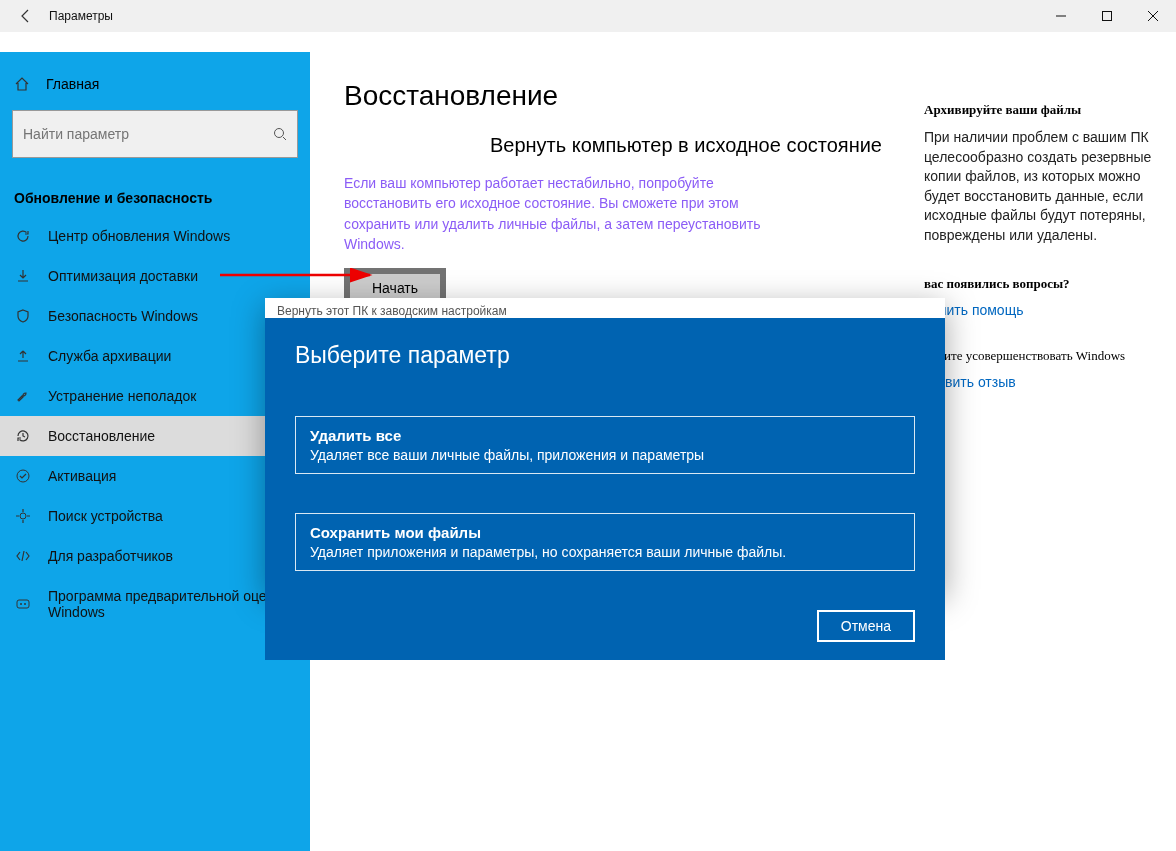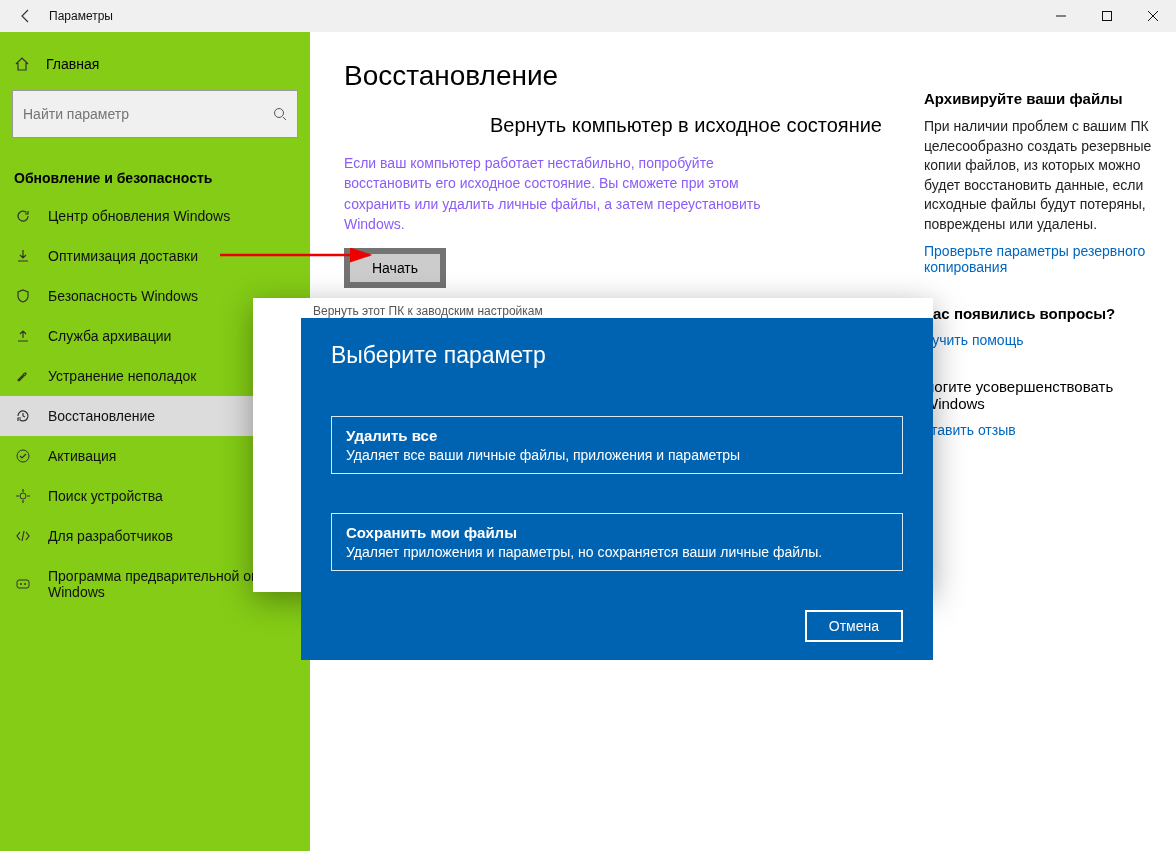--- a/index.html
+++ b/index.html
@@ -1,47 +1,47 @@
 <!DOCTYPE html>
 <html><head>
 <meta charset="utf-8">
 <style>
   * { box-sizing: border-box; margin: 0; padding: 0; }
   html, body { width: 1176px; height: 851px; font-family: "Segoe UI", Tahoma, sans-serif; background: #fff; color: #000; overflow: hidden; }
-  .window { width: 100%; height: 100%; display: flex; flex-direction: column; background: #fff; }
+  .window { width: 100%; height: 100%; display: flex; flex-direction: column; background: #fff; gap: 20px; }
   .titlebar { height: 32px; display: flex; align-items: center; padding-left: 4px; background: #f0f0f0; }
   .titlebar .back { width: 44px; height: 32px; display:flex; align-items:center; justify-content:center; color:#333; cursor:pointer; }
   .titlebar .title { font-size: 12px; color: #111; padding-left:1px; }
   .winbtns { margin-left:auto; display:flex; }
   .winbtns div { width:46px; height:32px; display:flex; align-items:center; justify-content:center; color:#111; cursor:pointer; }
   .body { flex:1; display:flex; min-height:0; }
-  .sidebar { width: 310px; background: #84cc16; padding: 14px 0 0 0; display:flex; flex-direction:column; }
+  .sidebar { width: 310px; background: #0ea5e9; padding: 14px 0 0 0; display:flex; flex-direction:column; }
   .home-row { display:flex; align-items:center; gap:14px; padding: 10px 14px; font-size:14px; cursor:pointer; }
   .home-row .icon { width:18px; }
   .search { margin: 8px 12px; height:48px; border:1px solid #999; display:flex; align-items:center; padding:0 10px; background:#f0f0f0; }
   .search input { flex:1; border:none; outline:none; background:transparent; font-size:14px; font-family:inherit; }
   .search .sicon { color:#555; }
   .group-title { font-size:14px; font-weight:600; padding: 24px 14px 10px; }
   .nav-item { display:flex; align-items:center; gap:16px; padding: 12px 14px; font-size:14px; color:#111; cursor:pointer; }
   .nav-item .icon { width:18px; color:#333; flex:0 0 18px; display:flex; justify-content:center; }
   .nav-item.active { background:#dcdcdc; }
   .content { flex:1; padding: 28px 34px; position:relative; }
   .content h1 { font-size: 28px; font-weight: 400; margin-bottom: 22px; }
   .content h2 { font-size: 20px; font-weight: 400; margin-bottom: 16px; text-align: right; }
   .content p.desc { font-size: 14px; color:#8b5cf6; max-width: 420px; line-height: 1.45; margin-bottom: 14px; }
   .btn { display:inline-block; padding: 6px 22px; background:#ccc; border:6px solid #737373; font-size:14px; cursor:pointer; }
   .rightcol { width: 260px; padding: 50px 24px 0 8px; font-size:14px; }
-  .rightcol h3 { font-size:15px; font-weight:600; margin:8px 0 10px; }
+  .rightcol h3 { font-size:13px; font-weight:600; margin:0 0 10px;font-family:Liberation Serif, serif; }
   .rightcol p { font-size:14px; line-height:1.4; color:#222; }
   .rightcol a, .link { color:#0067c0; text-decoration:none; display:block; cursor:pointer; }
   .rightcol .block { margin-bottom: 30px; }
   
   .arrow { position:absolute; left:-100px; top:208px; pointer-events:none; }
   
-  .dialog { position:absolute; left:253px; top:298px; width:680px; height:294px; box-shadow: 0 8px 30px rgba(0,0,0,0.35); background:#fff; display:flex; flex-direction:column;padding-left:48px; }
+  .dialog { position:absolute; left:265px; top:298px; width:680px; height:294px; box-shadow: 0 8px 30px rgba(0,0,0,0.35); background:#fff; display:flex; flex-direction:column; }
   .dialog .dlg-title { height:26px; font-size:12px; color:#555; padding: 6px 12px 0; background:#fff; }
   .dialog .dlg-body { flex:1; background:#0063b1; color:#fff; padding: 24px 30px 18px; display:flex; flex-direction:column;gap:23px; }
   .dlg-body h2 { font-size:23px; font-weight:400; color:#fff; margin-bottom:24px; }
   .option { border:1px solid rgba(255,255,255,0.85); padding:10px 14px; margin-bottom:16px; cursor:pointer; }
   .option .ot { font-weight:600; font-size:15px; margin-bottom:3px; }
   .option .od { font-size:14px; }
   .dlg-footer { margin-top:auto; display:flex; justify-content:flex-end; }
   .cancel { border:2px solid #fff; color:#fff; padding:6px 22px; font-size:14px; background:transparent; cursor:pointer; }
   svg { display:block; }
 </style>
@@ -196,21 +196,20 @@
             </marker>
           </defs>
         <line x1="10" y1="15" x2="160" y2="15" stroke="#e00" stroke-width="2.5" marker-end="url(#ah)"></line>
       </svg>
     </div>
 
     <div class="rightcol">
       <div class="block">
         <h3>Архивируйте ваши файлы</h3>
         <p>При наличии проблем с вашим ПК целесообразно создать резервные копии файлов, из которых можно будет восстановить данные, если исходные файлы будут потеряны, повреждены или удалены.</p>
-        <a class="link" style="margin-top:8px">Проверьте параметры резервного копирования</a>
       </div>
       <div class="block">
         <h3>вас появились вопросы?</h3>
         <a class="link">лучить помощь</a>
       </div>
       <div class="block">
         <h3 style="font-weight:400">могите усовершенствовать Windows</h3>
         <a class="link">ставить отзыв</a>
       </div>
     </div>

